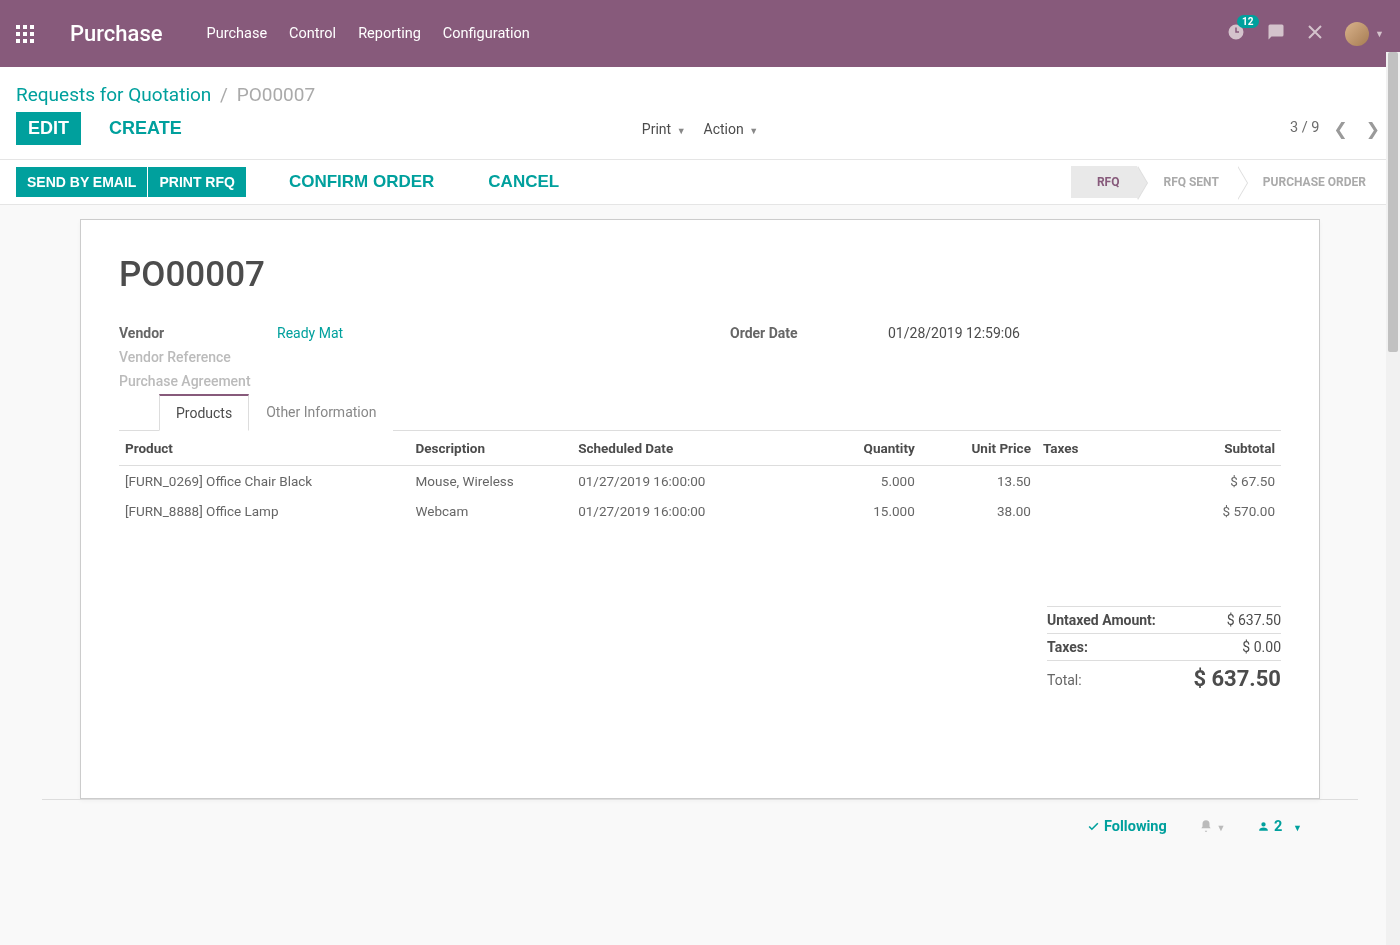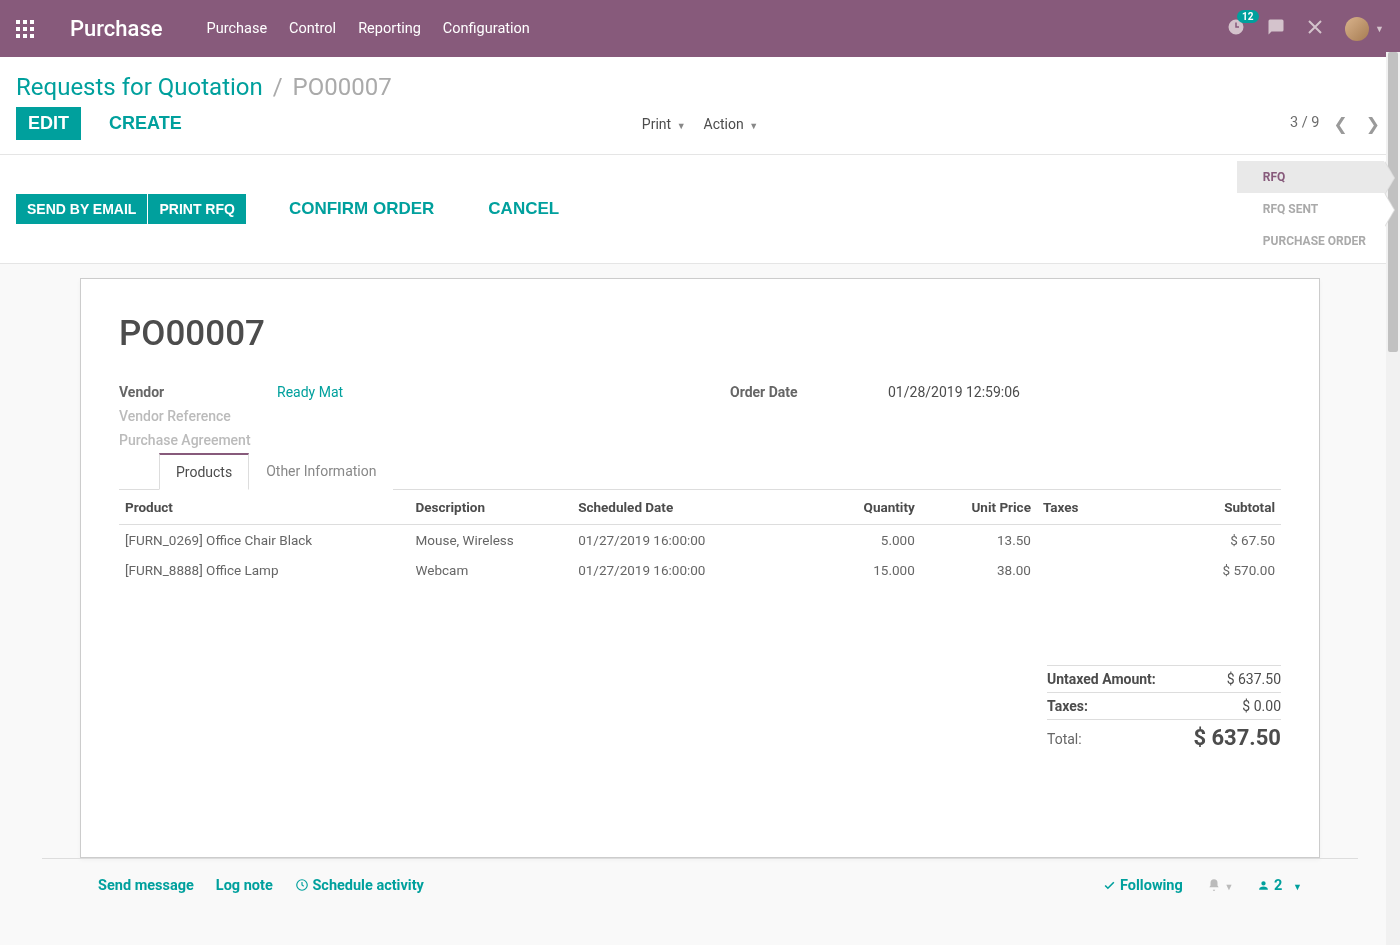--- a/index.html
+++ b/index.html
@@ -1,52 +1,52 @@
 <!DOCTYPE html>
 <html><head>
 <meta charset="utf-8">
 <style>
 * { margin: 0; padding: 0; box-sizing: border-box; }
 body { font-family: -apple-system, BlinkMacSystemFont, "Segoe UI", Roboto, "Helvetica Neue", Arial, sans-serif; font-size: 13px; color: #4c4c4c; background: #fff; width: 1400px; height: 945px; overflow: hidden; }
 
 
-.topnav { background: #875a7b; height: 57px; display: flex; align-items: center; color: #fff; padding: 0 16px; }
+.topnav { background: #875a7b; height: 67px; display: flex; align-items: center; color: #fff; padding: 0 16px; }
 .topnav .apps-icon { width: 18px; height: 18px; display: grid; grid-template-columns: repeat(3,4px); grid-template-rows: repeat(3,4px); gap: 3px; margin-right: 36px; cursor: pointer; }
 .topnav .apps-icon span { background: #fff; width: 4px; height: 4px; }
 .topnav .brand { font-size: 22px; font-weight: 500; margin-right: 44px; }
 .topnav .menu { display: flex; gap: 22px; font-size: 14.5px; }
 .topnav .menu a { color: #fff; text-decoration: none; cursor: pointer; }
 .topnav .right { margin-left: auto; display: flex; align-items: center; gap: 22px; }
 .topnav .activity-badge { position: relative; }
 .topnav .activity-badge .badge { position: absolute; top: -8px; left: 10px; background: #00a09d; color: #fff; font-size: 10px; font-weight: 700; padding: 1px 5px; border-radius: 8px; }
 .topnav svg { fill: #d4c3cc; }
 .topnav .avatar { width: 24px; height: 24px; border-radius: 50%; background: linear-gradient(135deg,#d9b38c,#a67c52); }
 
 
 .controlbar { border-bottom: 1px solid #e5e5e5; }
-.breadcrumb { padding: 16px 16px 6px; font-size: 24px; }
+.breadcrumb { padding: 16px 16px 6px; font-size: 19px; }
 .breadcrumb .link { color: #00a09d; cursor: pointer; }
 .breadcrumb .sep { color: #aaa; margin: 0 4px; }
 .breadcrumb .current { color: #aaa; }
 .controlrow { display: flex; align-items: center; padding: 0 16px 14px; }
 .btn { display: inline-block; padding: 6px 12px; font-size: 18px; font-weight: 700; border: none; cursor: pointer; }
 .btn-primary { background: #00a09d; color: #fff; }
 .btn-link { background: transparent; color: #00a09d; font-weight: 700; padding-left: 28px; }
 .control-center { position: absolute; left: 50%; transform: translateX(-50%); display: flex; gap: 18px; color: #4c4c4c; font-size: 14px; }
 .control-center div { cursor: pointer; }
 .control-center .caret { font-size: 9px; color: #888; margin-left: 2px; }
 .pager { margin-left: auto; display: flex; align-items: flex-start; gap: 10px; color: #6c6c6c; font-size: 14.5px; }
 .pager .chev { font-size: 17px; color: #9a9a9a; cursor: pointer; padding: 0 4px; }
 
 
 .statusbar { display: flex; align-items: center; background: #fff; border-bottom: 1px solid #e5e5e5; padding: 6px 16px; }
 .statusbar .actions { display: flex; gap: 0; }
 .statusbar .actions .btn-primary { margin-right: 1px; padding: 7px 11px; font-size: 14px; }
 .statusbar .btn-link { margin-left: 14px; font-size: 17px; font-weight: 700; text-align: center; }
-.statusbar .stages { margin-left: auto; display: flex; flex-direction: column; }
+.statusbar .stages { margin-left: auto; display: flex; }
 .stage { position: relative; padding: 9px 18px 9px 26px; font-size: 12px; font-weight: 700; color: #aaa; background: #fff; }
 .stage.active { background: #e9e9e9; color: #875a7b; }
 .stage::after { content: ""; position: absolute; right: -10px; top: 0; width: 0; height: 0; border-top: 17px solid transparent; border-bottom: 17px solid transparent; border-left: 10px solid #fff; z-index: 2; }
 .stage.active::after { border-left-color: #e9e9e9; }
 .stage::before { content: ""; position: absolute; right: -11px; top: 0; width: 0; height: 0; border-top: 17px solid transparent; border-bottom: 17px solid transparent; border-left: 10px solid #ddd; z-index: 1; }
 .stage:last-child::after, .stage:last-child::before { display: none; }
 
 
 .sheet-wrap { background: #f9f9f9; padding: 14px 38px 0; height: calc(945px - 52px - 98px - 48px); overflow-y: auto; }
 .sheet { background: #fff; border: 1px solid #ccc; padding: 34px 38px; min-height: 580px; max-width: 1240px; margin: 0 auto; box-shadow: 0 2px 4px rgba(0,0,0,0.04); }
@@ -76,21 +76,21 @@
 .totals { width: 234px; font-size: 14px; }
 .totals .trow { display: flex; justify-content: space-between; padding: 5px 0; border-top: 1px solid #ddd; }
 .totals .trow .tlabel { color: #4c4c4c; font-weight: 700; }
 .totals .trow.total .tval { font-size: 22px; font-weight: 700; color: #4c4c4c; }
 .totals .trow.total .tlabel { font-weight: 400; color: #666; padding-top: 6px; }
 
 
 .chatter { border-top: 1px solid #ddd; padding: 18px 56px; display: flex; align-items: center; font-size: 14.5px; max-width: 1316px; margin: 0 auto; }
 .chatter .left { display: flex; gap: 22px; }
 .chatter .left a { color: #00a09d; font-weight: 700; cursor: pointer; }
-.chatter .right { margin-left: auto; display: flex; align-items: flex-start; gap: 24px; }
+.chatter .right { margin-left: auto; display: flex; align-items: flex-start; gap: 32px; }
 .chatter .following { color: #00a09d; font-weight: 700; }
 .chatter .followers { color: #00a09d; font-weight: 700; }
 .chatter svg { vertical-align: -2px; }
 
 .scrollbar-fake { position: absolute; right: 0; top: 52px; bottom: 0; width: 14px; background: #f1f1f1; }
 .scrollbar-fake .thumb { position: absolute; left: 2px; right: 2px; top: 0; height: 300px; background: #c1c1c1; border-radius: 2px; }
 </style>
 </head>
 <body>
 
@@ -246,31 +246,20 @@
         </div>
         <div class="trow total">
           <span class="tlabel">Total:</span>
           <span class="tval">$ 637.50</span>
         </div>
       </div>
     </div>
   </div>
 
   <div class="chatter">
-    <div class="left">
-      <a>Send message</a>
-      <a>Log note</a>
-      <a>
-        <svg width="14" height="14" viewBox="0 0 24 24">
-            <circle cx="12" cy="12" r="9" fill="none" stroke="#00a09d" stroke-width="2"></circle>
-            <path d="M12 7v5l3 2" stroke="#00a09d" stroke-width="2" fill="none"></path>
-          </svg>
-        <span>Schedule activity</span>
-      </a>
-    </div>
     <div class="right">
       <span class="following">
         <svg width="13" height="13" viewBox="0 0 24 24">
             <path d="M4 12l5 5L20 6" stroke="#00a09d" stroke-width="3" fill="none"></path>
           </svg>
         <span>Following</span>
       </span>
       <span style="color:#bbb;">
         <svg width="14" height="14" viewBox="0 0 24 24">
             <path fill="#bbb" d="M12 2a6 6 0 00-6 6v5l-2 3h16l-2-3V8a6 6 0 00-6-6zM10 20a2 2 0 004 0h-4z"></path>

